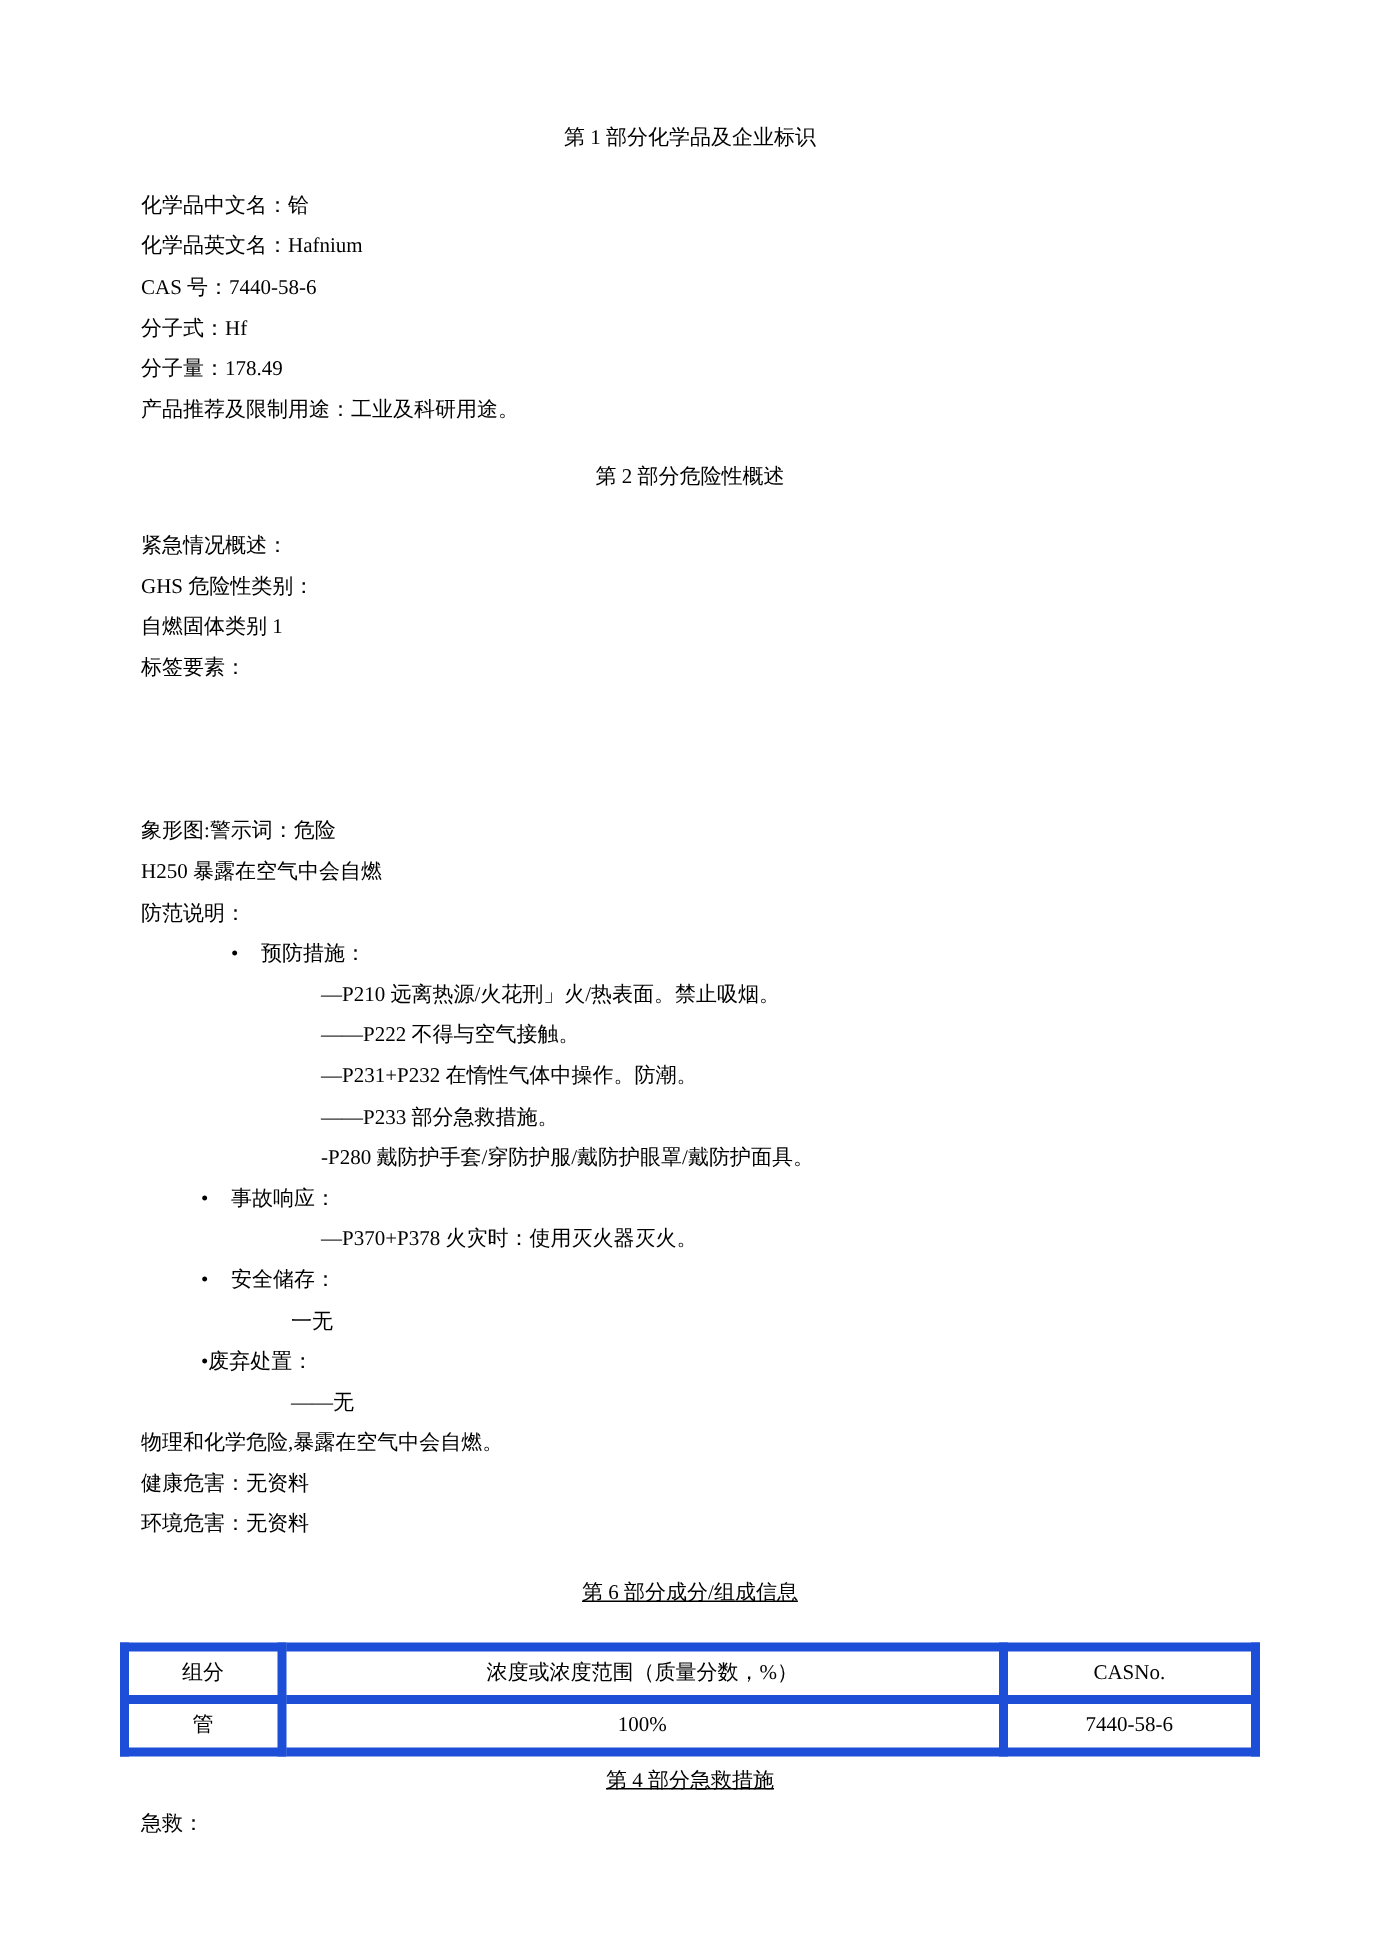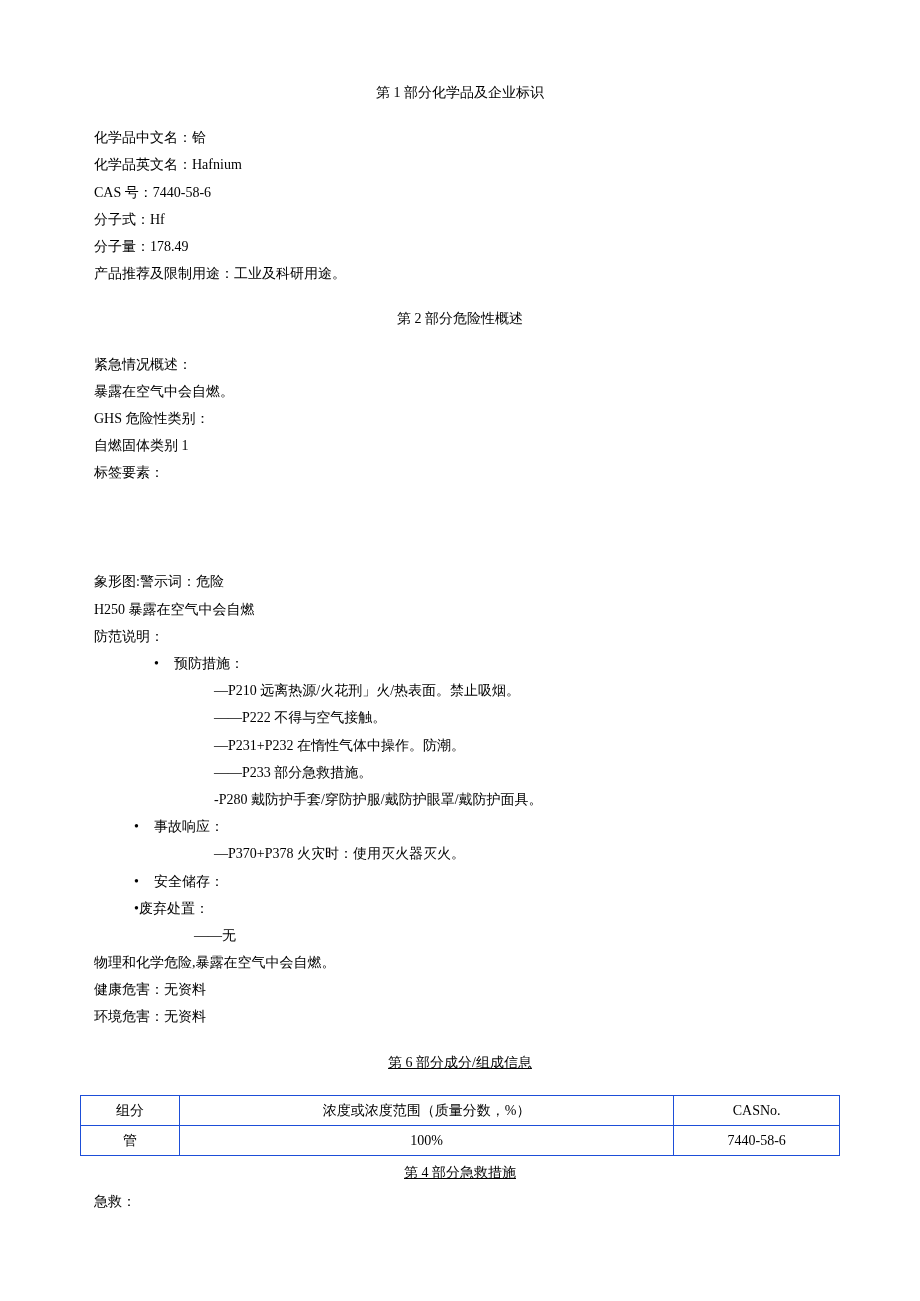--- a/index.html
+++ b/index.html
@@ -52,21 +52,21 @@
     }
     .bold {
       font-weight: normal;
     }
     table {
       width: 100%;
       border-collapse: collapse;
       margin: 4px 0;
     }
     table td {
-      border: 1px solid #1d4ed8;
+      border: 6px solid #1d4ed8;
       padding: 2px 8px;
       text-align: center;
     }
   </style>
 </head>
 <body>
 
 <div class="section-title">第 1 部分化学品及企业标识</div>
 
 <div class="content">
@@ -75,21 +75,20 @@
   <p><span>CAS 号：</span><span>7440-58-6</span></p>
   <p><span>分子式：</span><span>Hf</span></p>
   <p><span>分子量：</span><span>178.49</span></p>
   <p><span>产品推荐及限制用途：</span><span>工业及科研用途。</span></p>
 </div>
 
 <div class="section-title">第 2 部分危险性概述</div>
 
 <div class="content">
   <p>紧急情况概述：</p>
-  <p>暴露在空气中会自燃。</p>
   <p>GHS 危险性类别：</p>
   <p>自燃固体类别 1</p>
   <p>标签要素：</p>
   <div style="height:80px"></div>
   <p>象形图:警示词：危险</p>
   <p>H250 暴露在空气中会自燃</p>
   <p>防范说明：</p>
 
   <ul class="bullet-list">
     <li>预防措施：</li>
@@ -104,20 +103,23 @@
 
   <ul class="bullet-list" style="padding-left:60px">
     <li>事故响应：</li>
   </ul>
   <ul class="sub-list" style="padding-left:120px">
     <li>—P370+P378 火灾时：使用灭火器灭火。</li>
   </ul>
 
   <ul class="bullet-list" style="padding-left:60px">
     <li>安全储存：</li>
+  </ul>
+  <ul class="sub-list" style="padding-left:100px">
+    <li>一无</li>
   </ul>
 
   <div style="padding-left:40px">
     <p>•废弃处置：</p>
   </div>
   <ul class="sub-list" style="padding-left:100px">
     <li>——无</li>
   </ul>
 
   <p>物理和化学危险,暴露在空气中会自燃。</p>

